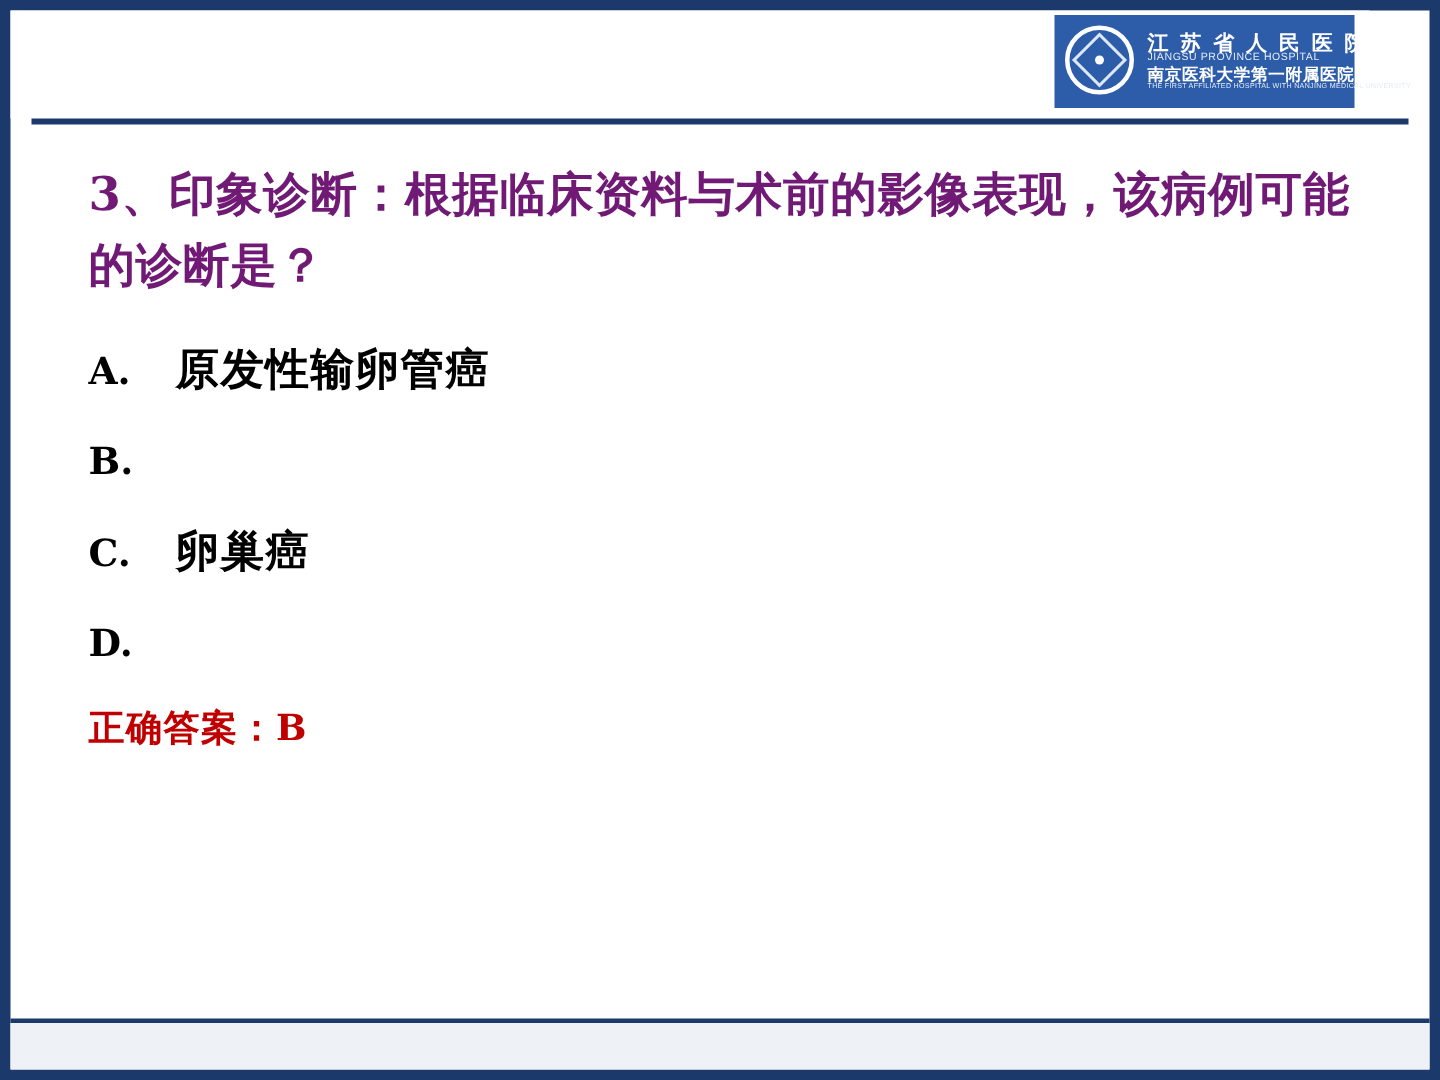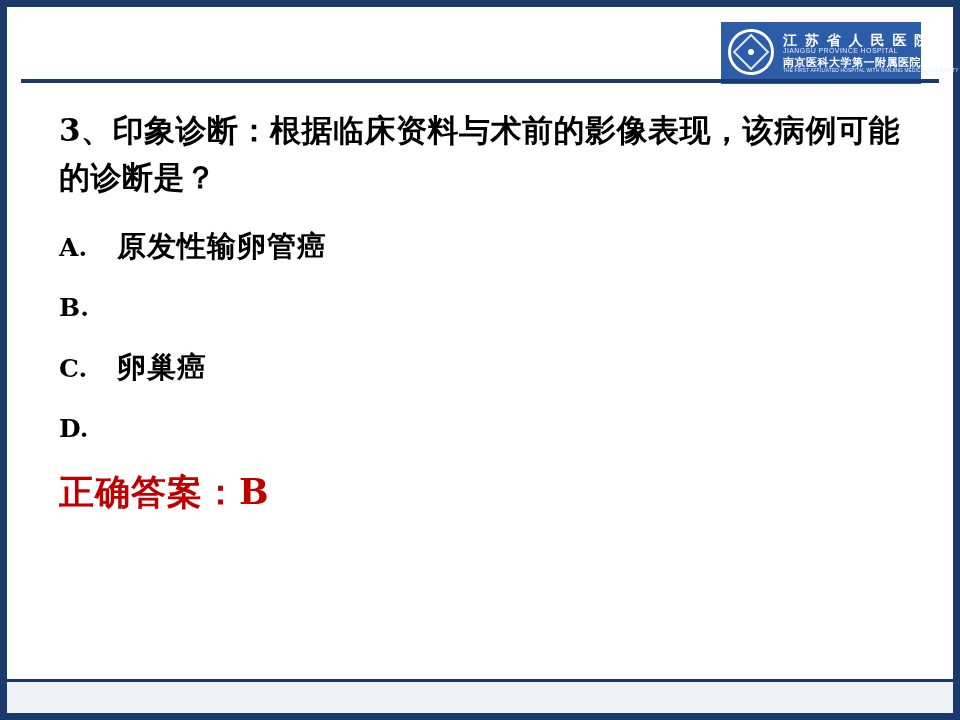--- a/index.html
+++ b/index.html
@@ -20,26 +20,25 @@
     background: #ffffff;
     box-sizing: border-box;
     border-left: 7px solid #1b3a6b;
     border-right: 7px solid #1b3a6b;
     border-top: 7px solid #1b3a6b;
     border-bottom: 7px solid #1b3a6b;
   }
   
   .header {
     position: absolute;
-    left: 18px;
+    left: 0;
     top: 0;
     width: 906px;
     height: 72px;
     background: #ffffff;
-    margin-top: 12px;
   }
   .header-rule {
     position: absolute;
     left: 14px;
     top: 72px;
     width: 918px;
     height: 4px;
     background: #1b3a6b;
   }
   
@@ -120,21 +119,21 @@
   .content {
     position: absolute;
     left: 52px;
     top: 100px;
     width: 860px;
   }
   .question {
     font-family: "DejaVu Serif", "Liberation Serif", serif;
     font-size: 31px;
     font-weight: bold;
-    color: #000000;
+    color: #701a75;
     line-height: 1.52;
     letter-spacing: 0.5px;
   }
   .options {
     margin-top: 26px;
   }
   .option {
     display: flex;
     align-items: baseline;
     margin-bottom: 26px;
@@ -150,21 +149,21 @@
   .option-text {
     font-family: "DejaVu Serif", "Liberation Serif", serif;
     font-size: 29px;
     font-weight: bold;
     color: #000000;
     letter-spacing: 1px;
   }
   .answer {
     margin-top: 12px;
     font-family: "DejaVu Serif", "Liberation Serif", serif;
-    font-size: 35px;
+    font-size: 24px;
     font-weight: bold;
     color: #c00000;
     letter-spacing: 1px;
   }
   
   .footer-rule {
     position: absolute;
     left: 0;
     top: 672px;
     width: 946px;

